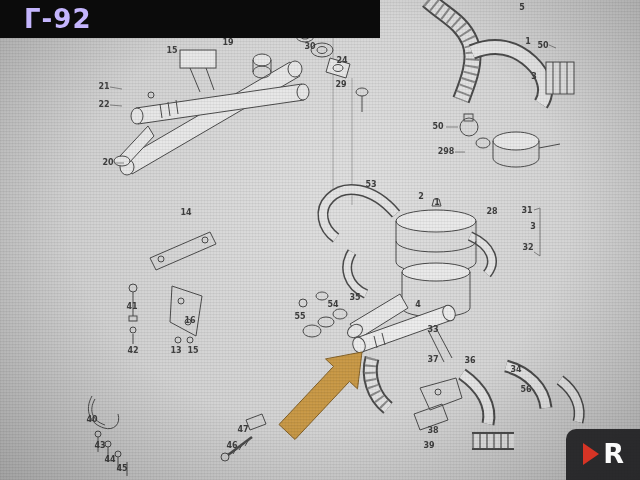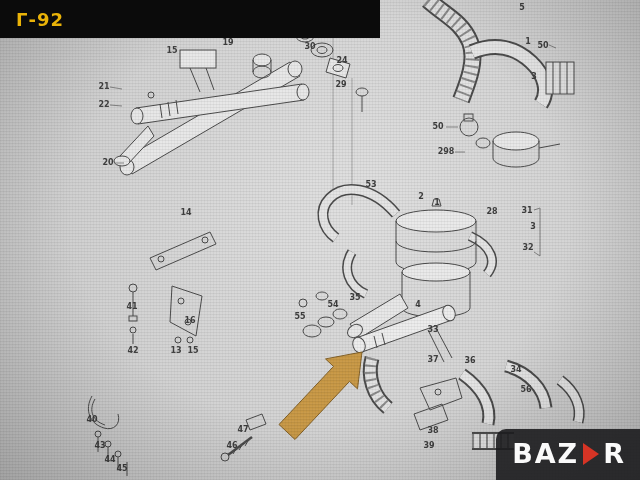--- a/index.html
+++ b/index.html
@@ -6,22 +6,23 @@
   #stage{
     position:relative;width:640px;height:480px;overflow:hidden;
     background:radial-gradient(circle at 55% 42%, #dfdfdf 0%, #d2d2d2 55%, #c2c2c2 100%);
     font-family:"DejaVu Sans", sans-serif;
   }
   .topbar{
     position:absolute;left:0;top:0;width:380px;height:38px;background:#0b0b0b;
     display:flex;align-items:center;padding-left:16px;box-sizing:border-box;z-index:6;
   }
   .topbar span{
-    color:#eab308;font-size:18px;font-weight:bold;letter-spacing:1px;
+    color:#c4b5fd;font-size:26px;font-weight:bold;letter-spacing:1px;
     font-family:"DejaVu Sans", sans-serif;
+    margin-left:8px;
   }
   svg.diagram{position:absolute;left:0;top:0;z-index:1;}
   .callout-layer{position:absolute;left:0;top:0;width:640px;height:480px;z-index:2;pointer-events:none;}
   .callout{
     position:absolute;font-size:8px;font-weight:600;color:#3d3d3d;line-height:1;
     transform:translate(-50%,-50%);font-family:"DejaVu Sans", sans-serif;white-space:nowrap;
   }
   .scan{
     position:absolute;inset:0;z-index:4;pointer-events:none;
     background-image:
@@ -275,18 +276,17 @@
       <span class="callout" style="left: 232px; top: 446px;">46</span>
       <span class="callout" style="left: 243px; top: 430px;">47</span>
       <span class="callout" style="left: 433px; top: 431px;">38</span>
       <span class="callout" style="left: 429px; top: 446px;">39</span>
     </div>
 
   <div class="scan"></div>
   <div class="vig"></div>
 
   <div class="logo">
-    <span class="txt">BAZ</span>
     <span class="tri" style="border-left-color: rgb(214, 52, 37);"></span>
     <span class="txt">R</span>
   </div>
 
 </div>
 
 </body></html>

